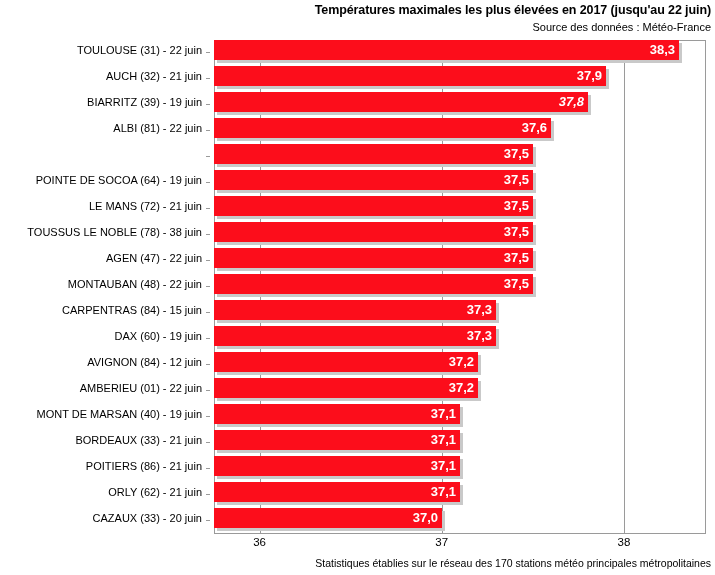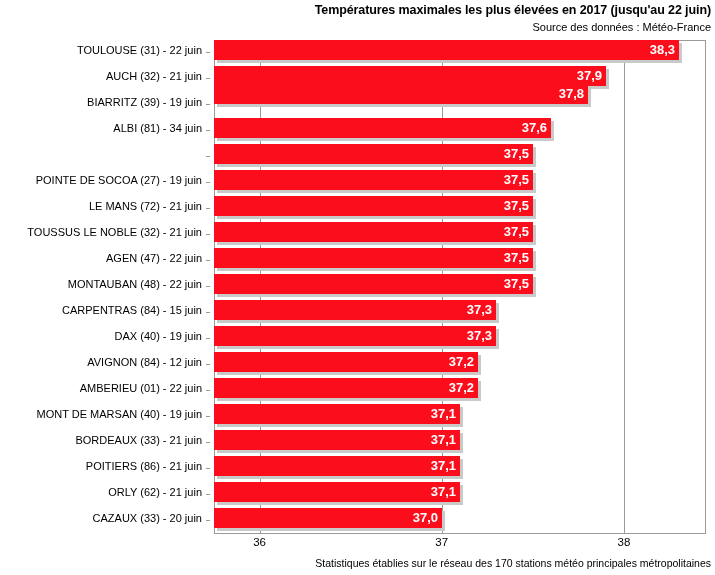--- a/index.html
+++ b/index.html
@@ -157,36 +157,36 @@
   <div class="title">Températures maximales les plus élevées en 2017 (jusqu'au 22 juin)</div>
   <div class="subtitle">Source des données : Météo-France</div>
 
   <div class="cat-labels">
       <div class="cat-label" style="top: 4px;">TOULOUSE (31) - 22 juin</div>
       <div class="tick-mark" style="left: 206px; top: 12px; height: 1px; width: 4px;"></div>
       <div class="cat-label" style="top: 30px;">AUCH (32) - 21 juin</div>
       <div class="tick-mark" style="left: 206px; top: 38px; height: 1px; width: 4px;"></div>
       <div class="cat-label" style="top: 56px;">BIARRITZ (39) - 19 juin</div>
       <div class="tick-mark" style="left: 206px; top: 64px; height: 1px; width: 4px;"></div>
-      <div class="cat-label" style="top: 82px;">ALBI (81) - 34 juin</div>
+      <div class="cat-label" style="top: 82px;">ALBI (81) - 22 juin</div>
       <div class="tick-mark" style="left: 206px; top: 90px; height: 1px; width: 4px;"></div>
       <div class="tick-mark" style="left: 206px; top: 116px; height: 1px; width: 4px;"></div>
-      <div class="cat-label" style="top: 134px;">POINTE DE SOCOA (27) - 19 juin</div>
+      <div class="cat-label" style="top: 134px;">POINTE DE SOCOA (64) - 19 juin</div>
       <div class="tick-mark" style="left: 206px; top: 142px; height: 1px; width: 4px;"></div>
       <div class="cat-label" style="top: 160px;">LE MANS (72) - 21 juin</div>
       <div class="tick-mark" style="left: 206px; top: 168px; height: 1px; width: 4px;"></div>
-      <div class="cat-label" style="top: 186px;">TOUSSUS LE NOBLE (32) - 21 juin</div>
+      <div class="cat-label" style="top: 186px;">TOUSSUS LE NOBLE (78) - 38 juin</div>
       <div class="tick-mark" style="left: 206px; top: 194px; height: 1px; width: 4px;"></div>
       <div class="cat-label" style="top: 212px;">AGEN (47) - 22 juin</div>
       <div class="tick-mark" style="left: 206px; top: 220px; height: 1px; width: 4px;"></div>
       <div class="cat-label" style="top: 238px;">MONTAUBAN (48) - 22 juin</div>
       <div class="tick-mark" style="left: 206px; top: 246px; height: 1px; width: 4px;"></div>
       <div class="cat-label" style="top: 264px;">CARPENTRAS (84) - 15 juin</div>
       <div class="tick-mark" style="left: 206px; top: 272px; height: 1px; width: 4px;"></div>
-      <div class="cat-label" style="top: 290px;">DAX (40) - 19 juin</div>
+      <div class="cat-label" style="top: 290px;">DAX (60) - 19 juin</div>
       <div class="tick-mark" style="left: 206px; top: 298px; height: 1px; width: 4px;"></div>
       <div class="cat-label" style="top: 316px;">AVIGNON (84) - 12 juin</div>
       <div class="tick-mark" style="left: 206px; top: 324px; height: 1px; width: 4px;"></div>
       <div class="cat-label" style="top: 342px;">AMBERIEU (01) - 22 juin</div>
       <div class="tick-mark" style="left: 206px; top: 350px; height: 1px; width: 4px;"></div>
       <div class="cat-label" style="top: 368px;">MONT DE MARSAN (40) - 19 juin</div>
       <div class="tick-mark" style="left: 206px; top: 376px; height: 1px; width: 4px;"></div>
       <div class="cat-label" style="top: 394px;">BORDEAUX (33) - 21 juin</div>
       <div class="tick-mark" style="left: 206px; top: 402px; height: 1px; width: 4px;"></div>
       <div class="cat-label" style="top: 420px; padding-left: 20px;">POITIERS (86) - 21 juin</div>
@@ -206,21 +206,21 @@
         <div class="row" style="top: 0px; width: 469px;">
           <div class="bar-shadow" style="width: 465px;"></div>
           <div class="bar" title="TOULOUSE (31) - 22 juin : 38,3" style="width: 465px;"></div>
           <div class="bar-value" style="width: 60px; left: 401px;">38,3</div>
         </div>
         <div class="row" style="top: 26px; width: 396px;">
           <div class="bar-shadow" style="width: 392px;"></div>
           <div class="bar" title="AUCH (32) - 21 juin : 37,9" style="width: 392px;"></div>
           <div class="bar-value" style="width: 60px; left: 328px;">37,9</div>
         </div>
-        <div class="row" style="top: 44px; width: 378px;">
+        <div class="row" style="top: 52px; width: 378px; font-style: italic;">
           <div class="bar-shadow" style="width: 374px;"></div>
           <div class="bar" title="BIARRITZ (64) - 19 juin : 37,8" style="width: 374px;"></div>
           <div class="bar-value" style="width: 60px; left: 310px;">37,8</div>
         </div>
         <div class="row" style="top: 78px; width: 341px;">
           <div class="bar-shadow" style="width: 337px;"></div>
           <div class="bar" title="ALBI (81) - 22 juin : 37,6" style="width: 337px;"></div>
           <div class="bar-value" style="width: 60px; left: 273px;">37,6</div>
         </div>
         <div class="row" style="top: 104px; width: 323px;">

